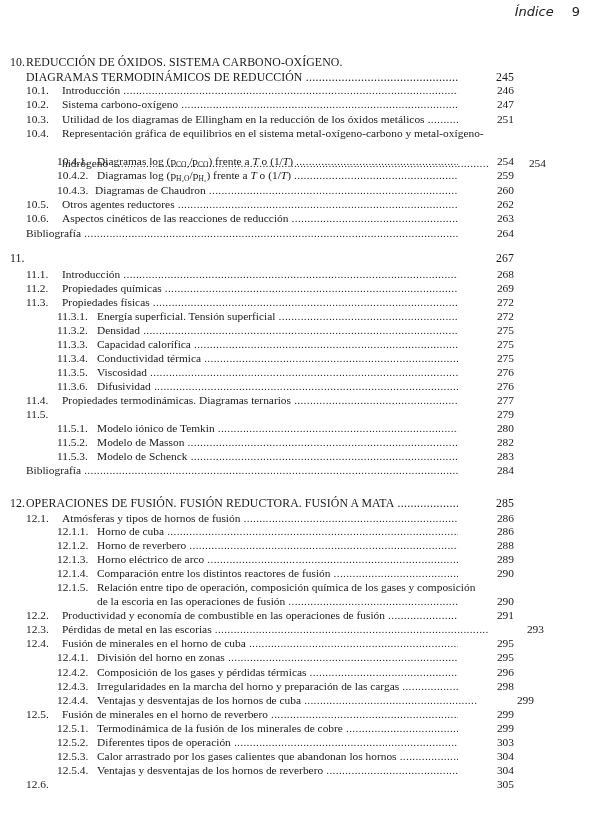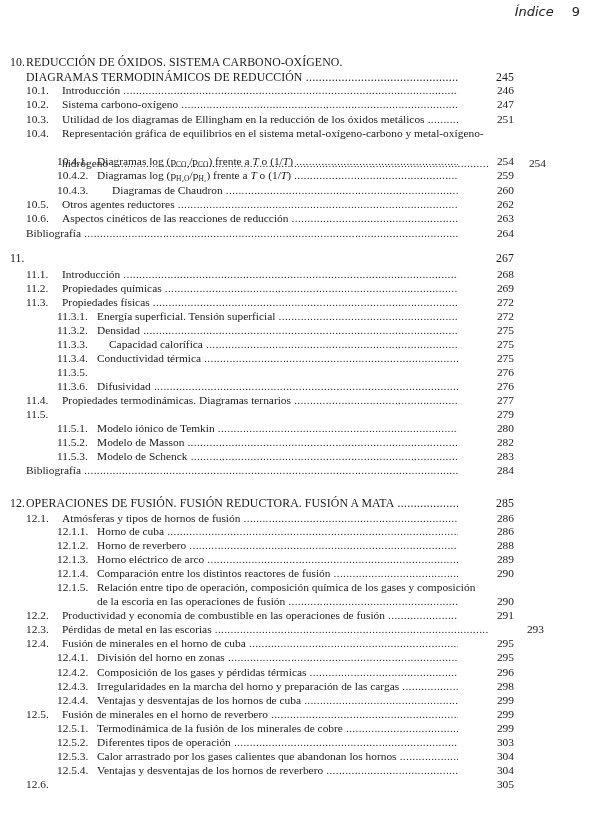--- a/index.html
+++ b/index.html
@@ -79,21 +79,21 @@
       <span class="t" style="left: 97px;">Diagramas log (p<sub>CO₂</sub>/p<sub>CO</sub>) frente a <span class="it">T</span> o (1/<span class="it">T</span>)</span>
       <span class="p">254</span>
     </div>
     <div class="row" style="top: 168px;">
       <span style="position: absolute; left: 57px;">10.4.2.</span>
       <span class="t" style="left: 97px;">Diagramas log (p<sub>H₂O</sub>/p<sub>H₂</sub>) frente a <span class="it">T</span> o (1/<span class="it">T</span>)</span>
       <span class="p">259</span>
     </div>
     <div class="row" style="top: 183px;">
       <span style="position: absolute; left: 57px;">10.4.3.</span>
-      <span class="t" style="left: 112px; text-align: right;">Diagramas de Chaudron</span>
+      <span class="t" style="left: 95px; text-align: right;">Diagramas de Chaudron</span>
       <span class="p">260</span>
     </div>
     <div class="row" style="top: 197px;">
       <span style="position: absolute; left: 26px;">10.5.</span>
       <span class="t" style="left: 62px;">Otros agentes reductores</span>
       <span class="p">262</span>
     </div>
     <div class="row" style="top: 211px;">
       <span style="position: absolute; left: 26px;">10.6.</span>
       <span class="t" style="left: 62px;">Aspectos cinéticos de las reacciones de reducción</span>
@@ -127,30 +127,31 @@
       <span class="t" style="left: 97px;">Energía superficial. Tensión superficial</span>
       <span class="p">272</span>
     </div>
     <div class="row" style="top: 323px;">
       <span style="position: absolute; left: 57px;">11.3.2.</span>
       <span class="t" style="left: 97px;">Densidad</span>
       <span class="p">275</span>
     </div>
     <div class="row" style="top: 337px;">
       <span style="position: absolute; left: 57px;">11.3.3.</span>
-      <span class="t" style="left: 97px; margin-left: 12px;">Capacidad calorífica</span>
+      <span class="t" style="left: 97px;">Capacidad calorífica</span>
       <span class="p">275</span>
     </div>
     <div class="row" style="top: 351px;">
       <span style="position: absolute; left: 57px;">11.3.4.</span>
       <span class="t" style="left: 97px;">Conductividad térmica</span>
       <span class="p">275</span>
     </div>
     <div class="row" style="top: 365px;">
       <span style="position: absolute; left: 57px;">11.3.5.</span>
+      <span class="t" style="left: 97px;">Viscosidad</span>
       <span class="p">276</span>
     </div>
     <div class="row" style="top: 379px;">
       <span style="position: absolute; left: 57px;">11.3.6.</span>
       <span class="t" style="left: 97px;">Difusividad</span>
       <span class="p">276</span>
     </div>
     <div class="row" style="top: 393px;">
       <span style="position: absolute; left: 26px;">11.4.</span>
       <span class="t" style="left: 62px;">Propiedades termodinámicas. Diagramas ternarios</span>
@@ -240,21 +241,21 @@
     <div class="row" style="top: 665px;">
       <span style="position: absolute; left: 57px;">12.4.2.</span>
       <span class="t" style="left: 97px;">Composición de los gases y pérdidas térmicas</span>
       <span class="p">296</span>
     </div>
     <div class="row" style="top: 679px;">
       <span style="position: absolute; left: 57px;">12.4.3.</span>
       <span class="t" style="left: 97px;">Irregularidades en la marcha del horno y preparación de las cargas</span>
       <span class="p">298</span>
     </div>
-    <div class="row" style="top: 693px;">
+    <div class="row" style="top: 693px; padding-left: 20px;">
       <span style="position: absolute; left: 57px;">12.4.4.</span>
       <span class="t" style="left: 97px;">Ventajas y desventajas de los hornos de cuba</span>
       <span class="p">299</span>
     </div>
     <div class="row" style="top: 707px;">
       <span style="position: absolute; left: 26px;">12.5.</span>
       <span class="t" style="left: 62px;">Fusión de minerales en el horno de reverbero</span>
       <span class="p">299</span>
     </div>
     <div class="row" style="top: 721px;">

